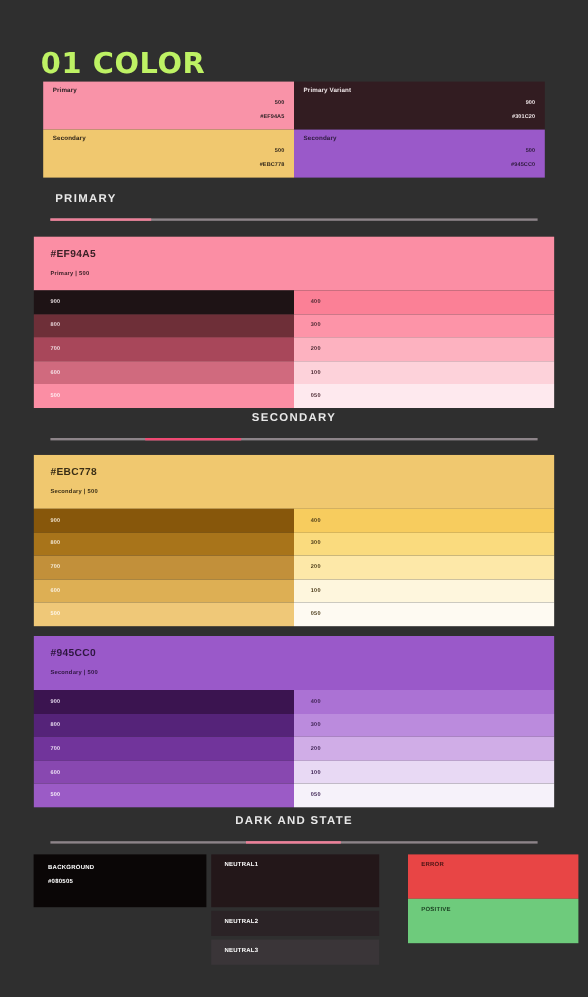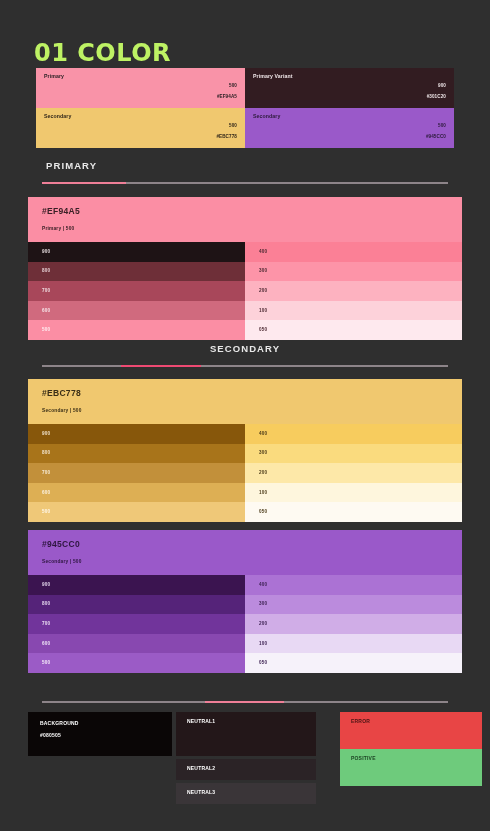--- a/index.html
+++ b/index.html
@@ -409,20 +409,21 @@
             <div class="rc-label" style="color: rgb(246, 237, 250);">500</div>
           </div>
           <div class="ramp-cell" style="background: rgb(246, 242, 250);">
             <div class="rc-label" style="color: rgb(61, 34, 82);">050</div>
           </div>
         </div>
       </div>
     </div>
 
   <div class="section-head align-mid2" style="top:679px">
+    <div class="sh-title">DARK AND STATE</div>
     <div class="sh-rule"></div>
     <div class="sh-accent" id="accent-2" style="left: calc(39% + 6px); width: 19%; background: rgb(239, 127, 152);"></div>
   </div>
 
   <div class="state-wrap">
     <div class="state-bg">
       <div class="sb-name">BACKGROUND</div>
       <div class="sb-hex">#080505</div>
     </div>
     <div class="state-neutrals" id="neutrals">

